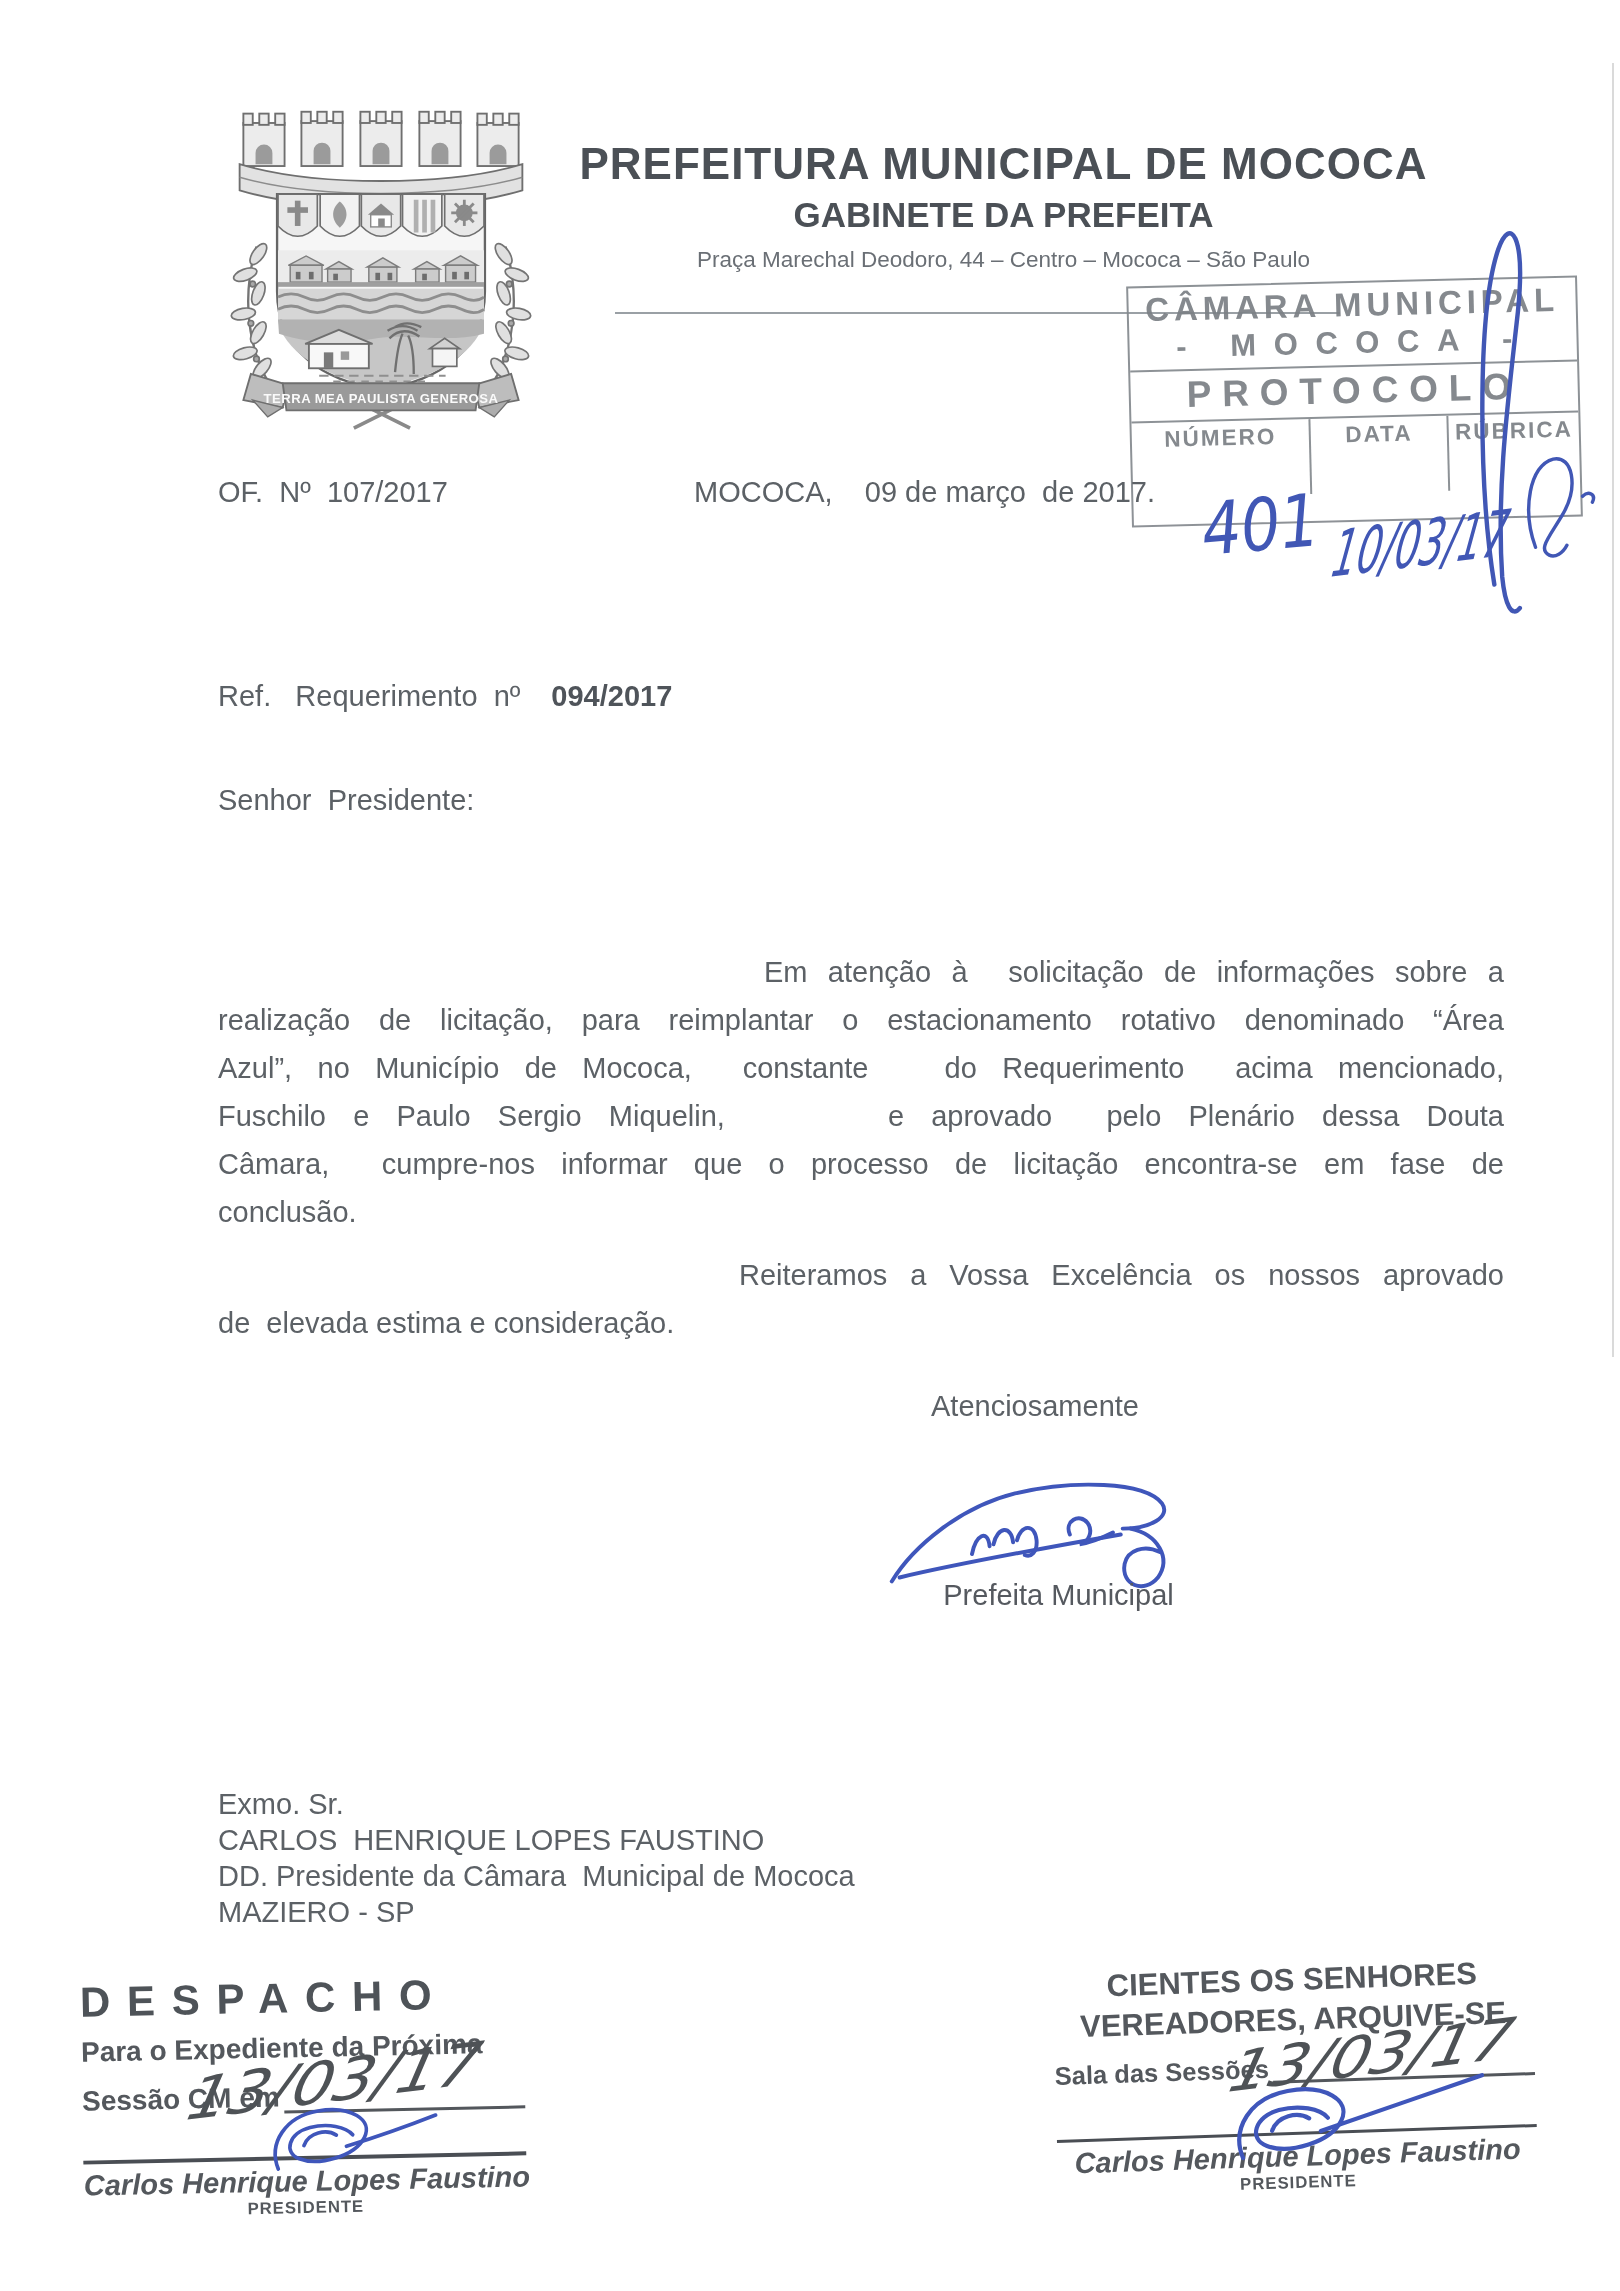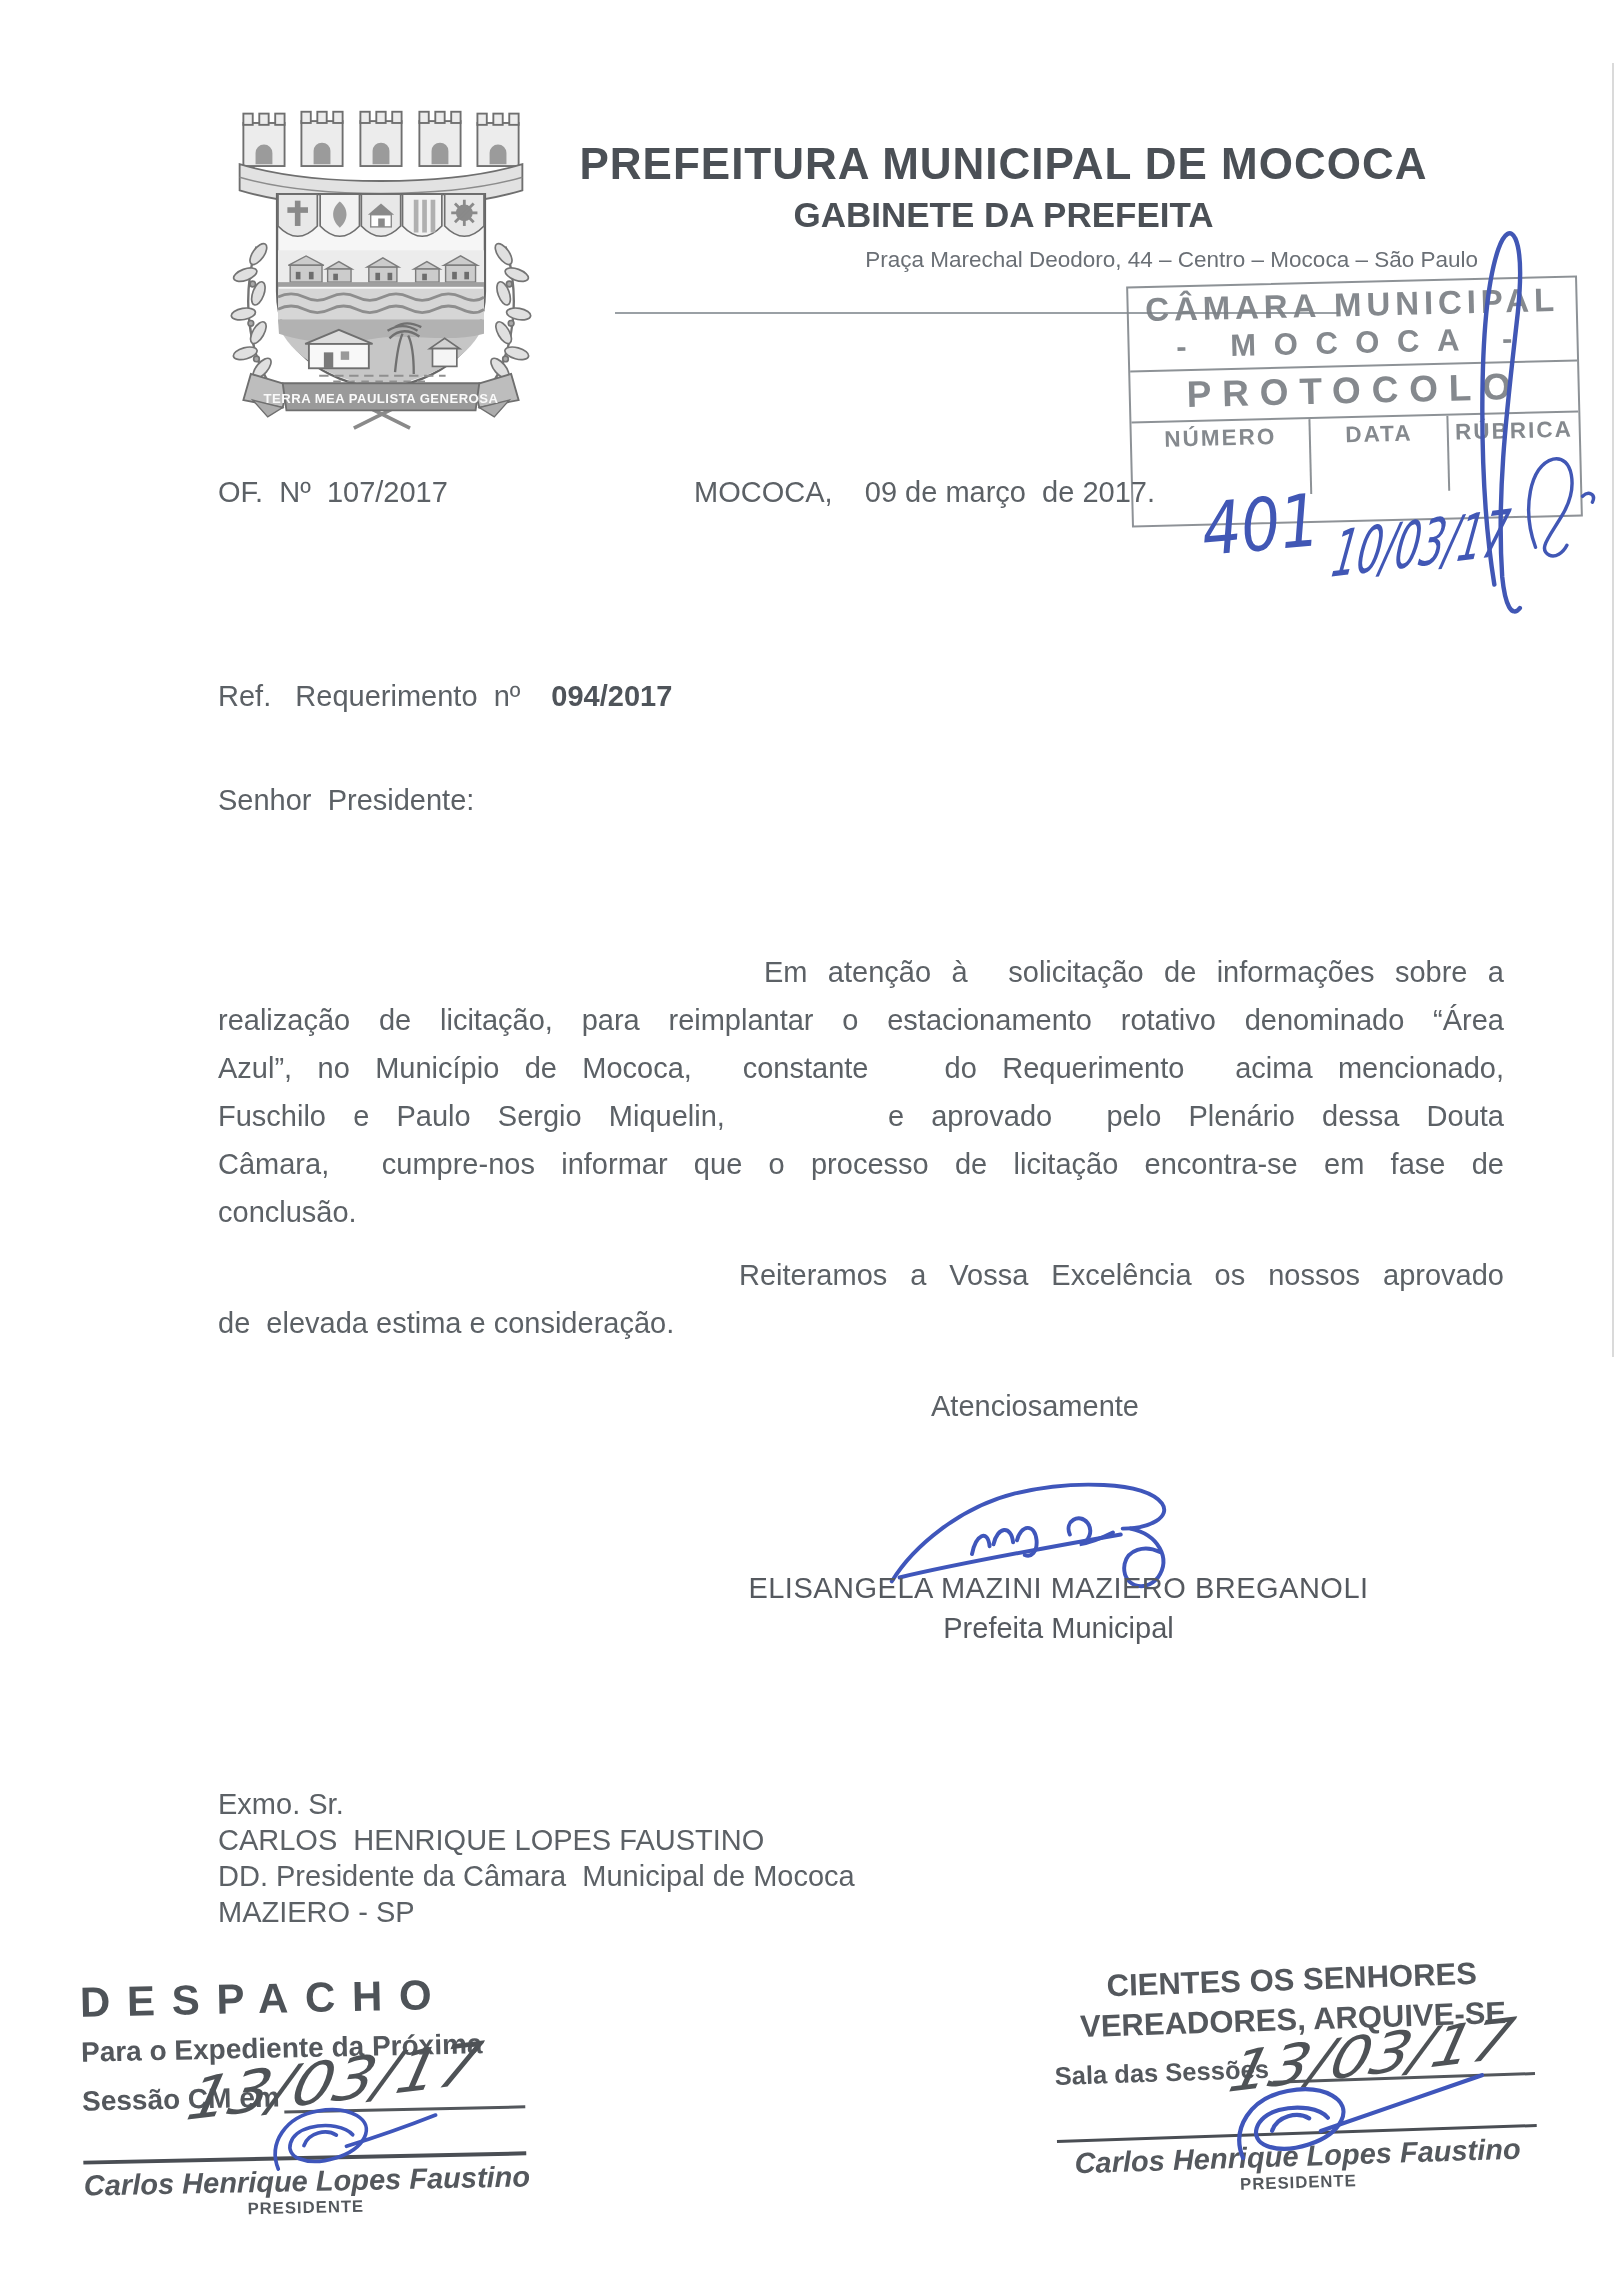--- a/index.html
+++ b/index.html
@@ -8,21 +8,21 @@
     position:relative; width:1620px; height:2292px; background:#ffffff;
     font-family:"Liberation Sans", sans-serif; overflow:hidden;
   }
   .abs { position:absolute; }
   .typed { color:#5c6166; font-size:29px; white-space:nowrap; }
 
   
   .header-block { left:529px; top:139px; width:949px; text-align:center; }
   .header-title { font-size:44px; font-weight:bold; letter-spacing:1px; color:#4b5056; }
   .header-sub   { font-size:35px; font-weight:bold; margin-top:5.9px; color:#4b5056; }
-  .header-addr  { font-size:22.5px; margin-top:11.8px; color:#6a6f75;text-align:right; }
+  .header-addr  { font-size:22.5px; margin-top:11.8px; color:#6a6f75; }
   .header-tel   { font-size:21.6px; margin-top:2.9px; color:#6a6f75; }
   .divider { left:615px; top:312px; width:725px; height:2px; background:#9aa0a5; }
   .edge-line { left:1612px; top:63px; width:2px; height:1294px; background:#dadada; }
 
   
   .protocol {
     left:1129px; top:281px; width:451px; height:241px;
     transform:rotate(-1.4deg); border:2.9px solid #84898e;
     color:#7b8085; text-align:center; opacity:.92; background:transparent;
   }
@@ -297,21 +297,20 @@
     <g fill="none" stroke="#3f56bb" stroke-width="4" stroke-linecap="round">
       <path d="M 14,120 C 36,84 84,44 140,30 C 200,16 272,18 290,40 C 300,54 278,66 250,66"></path>
       <path d="M 22,116 C 80,102 180,84 248,72"></path>
       <path d="M 96,92 C 100,72 112,66 114,84 M 118,82 C 122,64 136,62 138,80 M 142,78 C 146,62 160,60 162,78 C 163,90 156,96 150,93"></path>
       <path d="M 196,72 C 190,58 206,50 214,60 C 220,68 216,80 206,82 C 220,80 232,74 240,70"></path>
       <path d="M 258,66 C 286,72 300,96 286,116 C 272,133 248,124 252,102 C 255,88 272,82 288,90"></path>
     </g>
   </svg>
 
   <div class="abs signer-block">
-    <div class="signer-name">ELISANGELA MAZINI MAZIERO BREGANOLI</div>
     <div class="signer-title">Prefeita Municipal</div>
   </div>
 
   <div class="abs addressee">
     <div>Exmo. Sr.</div>
     <div>CARLOS&nbsp; HENRIQUE LOPES FAUSTINO</div>
     <div>DD. Presidente da Câmara&nbsp; Municipal de Mococa</div>
     <div>MAZIERO - SP</div>
   </div>
 

